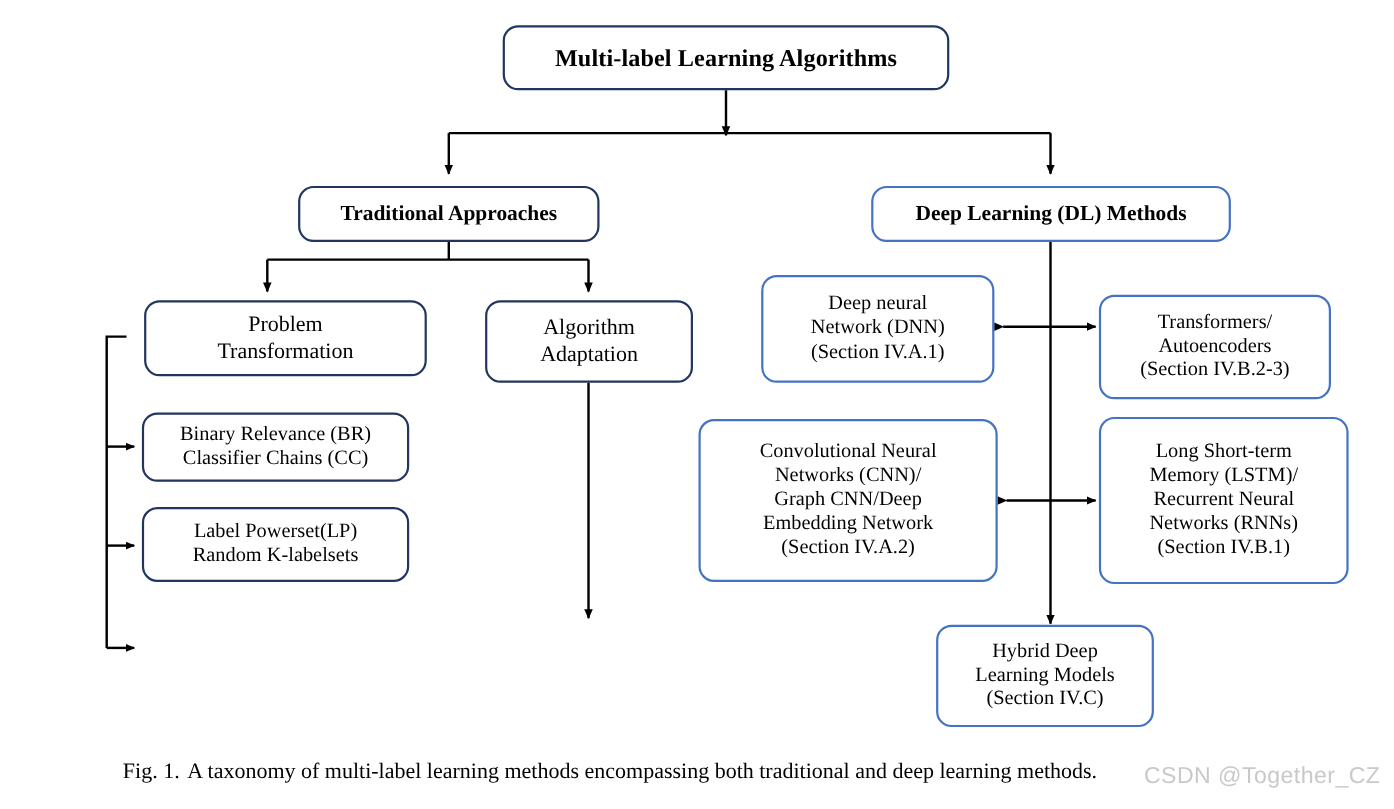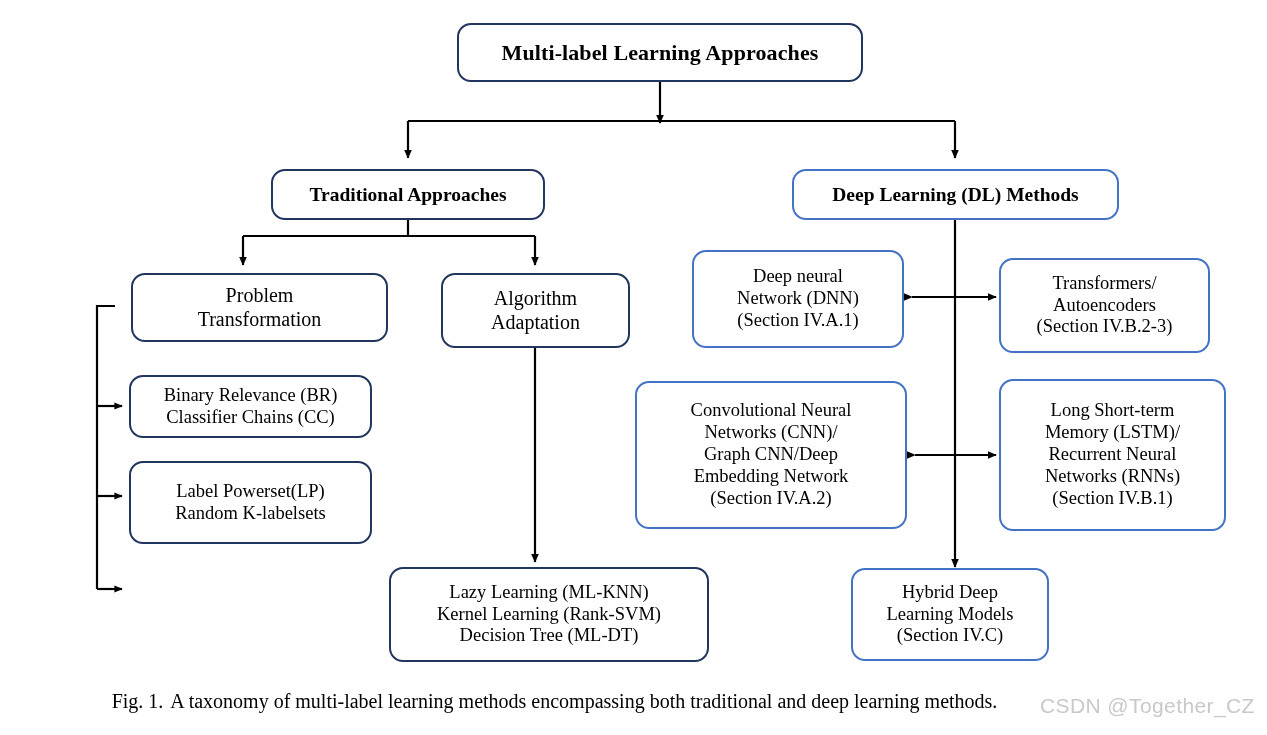--- a/index.html
+++ b/index.html
@@ -128,21 +128,21 @@
 
       <path d="M955,220 L955,567" marker-end="url(#ah)"></path>
 
       <path d="M912,297 L996,297" marker-start="url(#ah)" marker-end="url(#ah)"></path>
 
       <path d="M915,455 L996,455" marker-start="url(#ah)" marker-end="url(#ah)"></path>
     </g>
   </svg>
 
   <div class="node root" style="left:457px; top:23px; width:406px; height:59px;">
-    <span class="txt">Multi-label Learning Approaches</span>
+    <span class="txt">Multi-label Learning Algorithms</span>
   </div>
 
   <div class="node level2" style="left:271px; top:169px; width:274px; height:51px;">
     <span class="txt">Traditional Approaches</span>
   </div>
 
   <div class="node level2 blue" style="left:792px; top:169px; width:327px; height:51px;">
     <span class="txt">Deep Learning (DL) Methods</span>
   </div>
 
@@ -154,39 +154,34 @@
   <div class="node leaf" style="left:129px; top:375px; width:243px; height:63px;">
     <span class="txt">Binary Relevance  (BR)
 Classifier Chains (CC)</span>
   </div>
 
   <div class="node level3" style="left:441px; top:273px; width:189px; height:75px;">
     <span class="txt">Algorithm
 Adaptation</span>
   </div>
 
-  <div class="node leaf" style="left:129px; top:461px; width:243px; height:83px;">
+  <div class="node leaf" style="left:129px; top:461px; width:243px; height:68px;">
     <span class="txt">Label Powerset(LP)
 Random K-labelsets</span>
   </div>
 
 
-  <div class="node leaf" style="left:389px; top:567px; width:320px; height:95px;">
-    <span class="txt">Lazy Learning (ML-KNN)
-Kernel Learning (Rank-SVM)
-Decision Tree (ML-DT)</span>
-  </div>
 
   <div class="node dl blue" style="left:692px; top:250px; width:212px; height:98px;">
     <span class="txt">Deep neural
 Network (DNN)
 (Section IV.A.1)</span>
   </div>
 
-  <div class="node dl blue" style="left:999px; top:258px; width:211px; height:95px;">
+  <div class="node dl blue" style="left:999px; top:268px; width:211px; height:95px;">
     <span class="txt">Transformers/
 Autoencoders
 (Section IV.B.2-3)</span>
   </div>
 
   <div class="node dl blue" style="left:635px; top:381px; width:272px; height:148px;">
     <span class="txt">Convolutional Neural
 Networks (CNN)/
 Graph CNN/Deep
 Embedding Network

